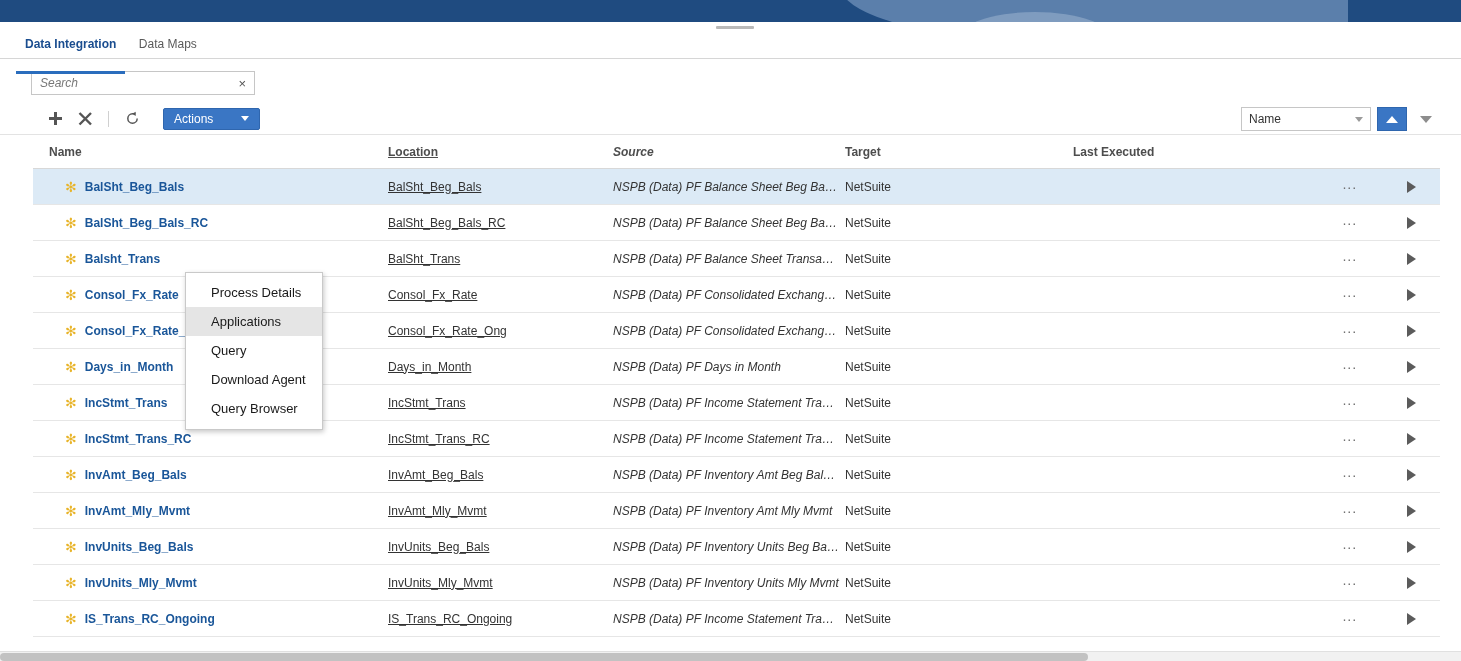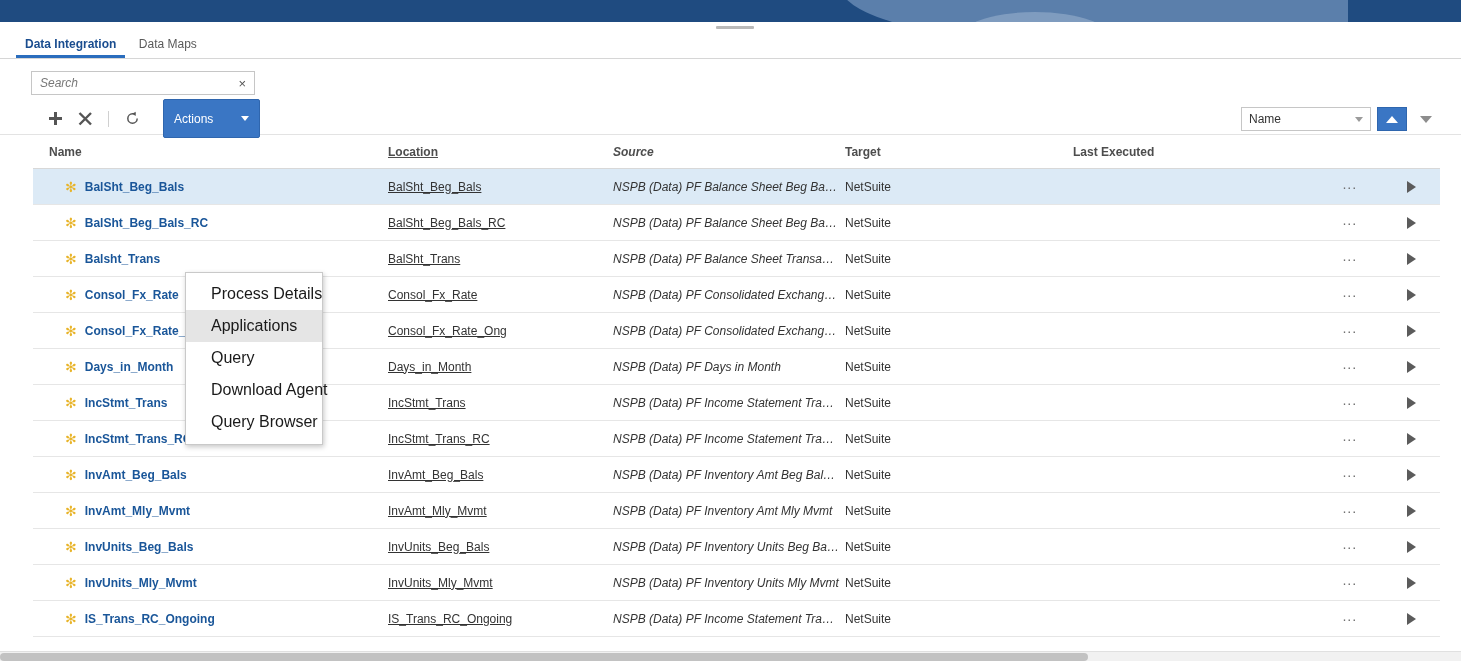--- a/index.html
+++ b/index.html
@@ -58,21 +58,21 @@
   .tabbar {
     position: relative;
     height: 25px;
     padding-left: 16px;
     border-bottom: 1px solid #d6d6d6;
   }
   .tab {
     display: inline-block;
     font-size: 12px;
     color: #5a5a5a;
-    padding: 4px 9px 6px 9px;
+    padding: 4px 9px 22px 9px;
     cursor: pointer;
     position: relative;
     top: -1px;
   }
   .tab.active {
     color: #1a4d8f;
     font-weight: bold;
   }
   .tab.active::after {
     content: "";
@@ -130,21 +130,21 @@
     color: #555;
     cursor: pointer;
   }
   .tb-sep {
     width: 1px; height: 16px;
     background: #d0d0d0;
     margin: 0 8px;
   }
   .actions-btn {
     margin-left: 16px;
-    height: 39px;
+    height: 22px;
     background: #3a76c4;
     color: #fff;
     font-size: 12px;
     border: 1px solid #2f66ae;
     border-radius: 2px;
     padding: 0 10px;
     display: flex;
     align-items: center;
     gap: 28px;
     cursor: pointer;
@@ -298,21 +298,21 @@
     position: absolute;
     left: 152px; top: 137px;
     width: 138px;
     background: #fff;
     border: 1px solid #c9c9c9;
     box-shadow: 1px 2px 5px rgba(0,0,0,.22);
     z-index: 50;
     padding: 5px 0 6px 0;
   }
   .menu-item {
-    font-size: 16px;
+    font-size: 13px;
     color: #1a1a1a;
     padding: 7px 0 7px 25px;
     cursor: pointer;
     white-space: nowrap;
   }
   .menu-item.highlight { background: #e5e5e5; }
 
   
   .hscroll {
     position: absolute;

